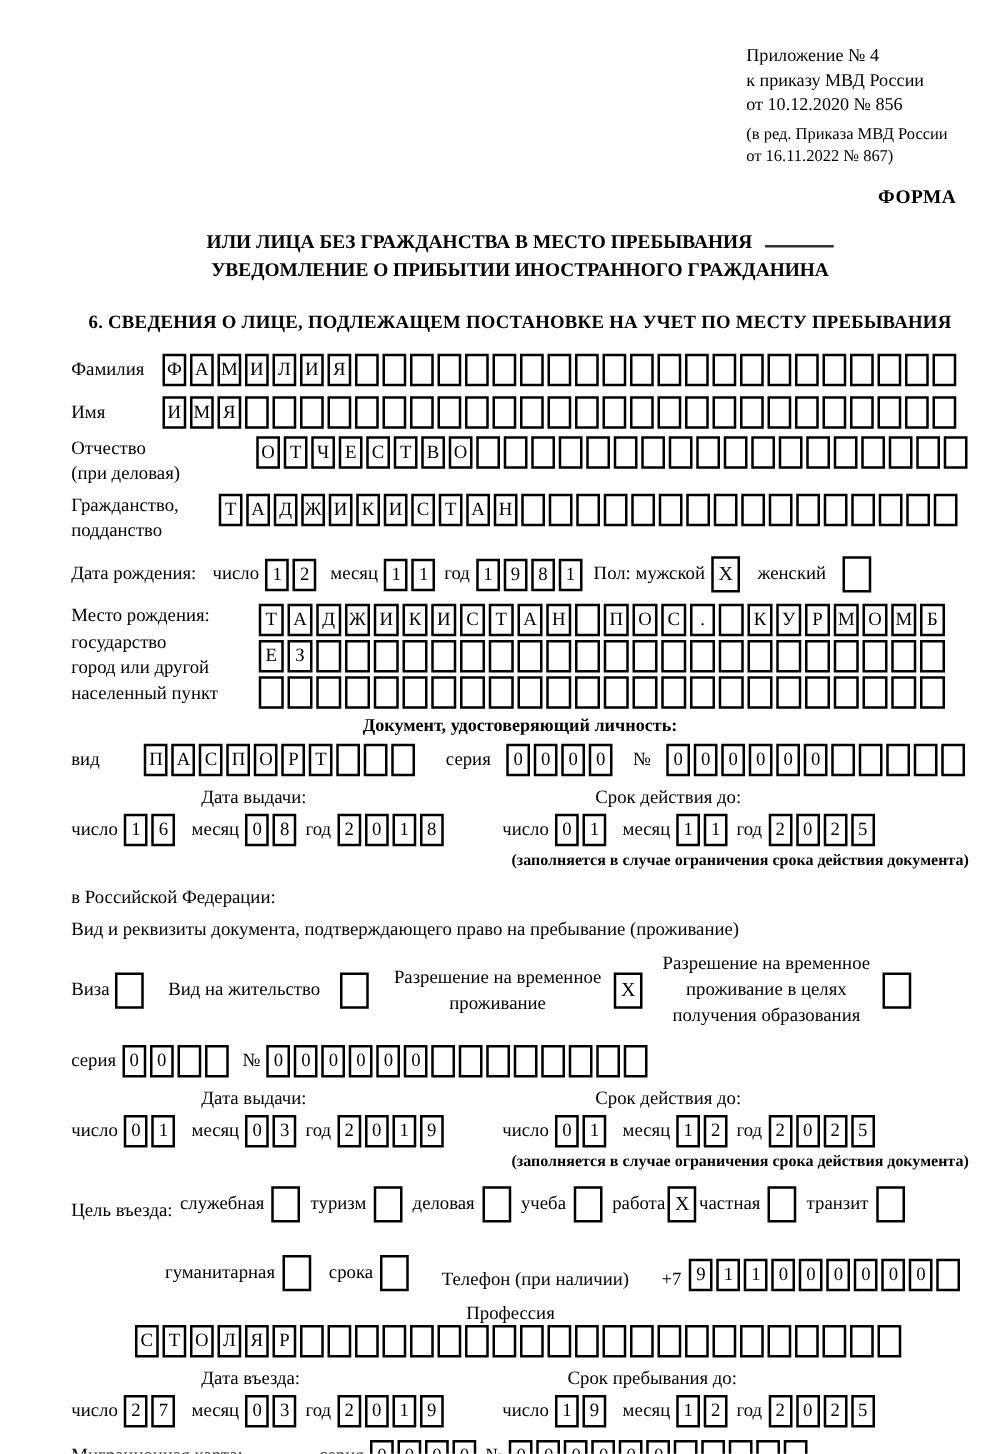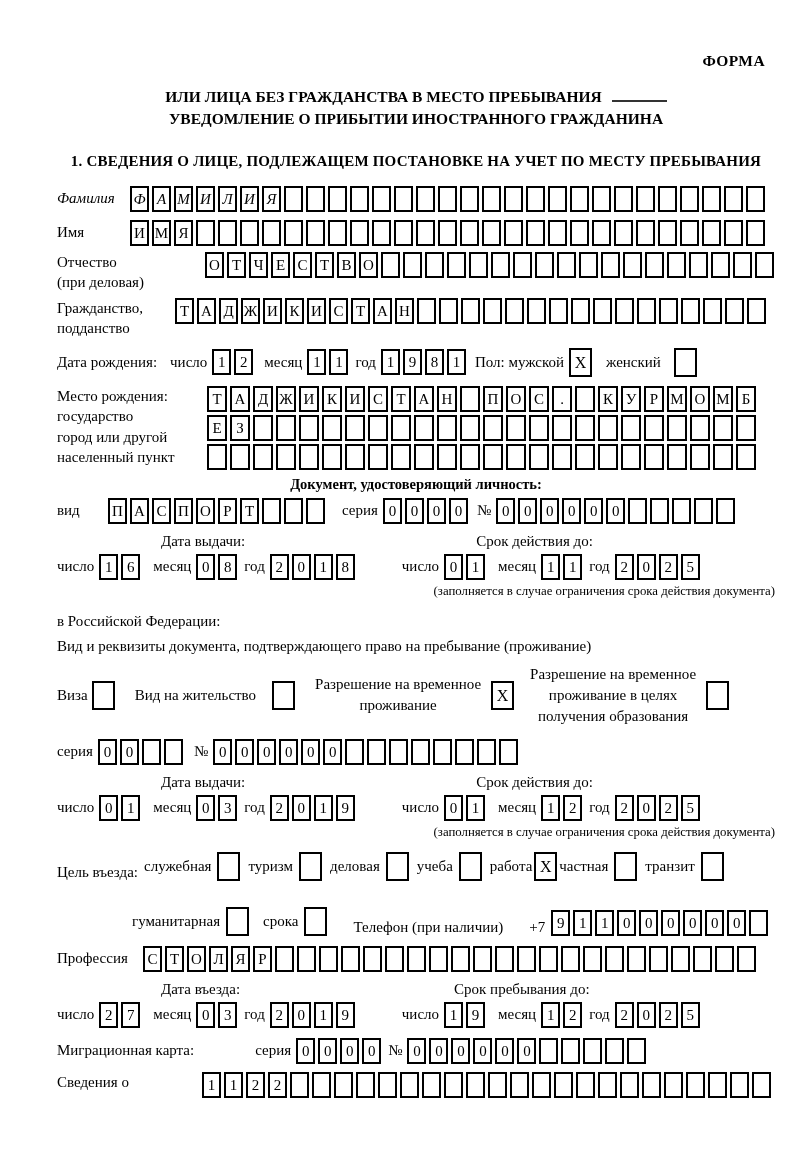--- a/index.html
+++ b/index.html
@@ -33,49 +33,56 @@
   .ml4{margin-left:4px;} .ml6{margin-left:6px;} .ml8{margin-left:8px;} .ml10{margin-left:10px;}
   .ml14{margin-left:14px;} .ml16{margin-left:16px;} .ml20{margin-left:20px;} .ml26{margin-left:26px;}
 
   .dt-row{display:flex;font-size:15px;margin-top:9px;}
   .dt1{margin-left:104px;}
   .dt2{margin-left:231px;}
   .dt2b{margin-left:214px;}
   .d-row{display:flex;align-items:center;margin-top:4px;}
   .dgroup{display:flex;align-items:center;}
   .dgroup2{margin-left:44px;}
-  .note{text-align:right;font-size:12.8px;margin-top:4px;}
+  .note{text-align:right;font-size:12.8px;margin-top:4px;font-weight:bold;}
 
   .intro{font-size:15px;margin-top:10px;line-height:1.7;}
   .opt-row{display:flex;align-items:center;margin-top:4px;font-size:15px;}
   .opt-center{text-align:center;line-height:21px;}
 
   .purpose-row{display:flex;align-items:flex-end;margin-top:12px;font-size:15px;}
   .pair{display:flex;align-items:center;}
   .pair .checkbox{margin-left:6px;}
 
   .rep-wrap{display:flex;align-items:flex-start;margin-top:8px;}
   .rep-labels{width:145px;font-size:15px;line-height:21.5px;flex:none;}
   .rep-cells .cells{margin-bottom:6px;}
 </style>
 </head>
 <body>
 
 <div class="page">
 
+  <div class="appendix">
+    <div>Приложение № 4</div>
+    <div>к приказу МВД России</div>
+    <div>от 10.12.2020 № 856</div>
+    <div class="rev rev-first">(в ред. Приказа МВД России</div>
+    <div class="rev">от 16.11.2022 № 867)</div>
+  </div>
   <div class="forma">ФОРМА</div>
 
   <div class="title">
     <div><span>ИЛИ ЛИЦА БЕЗ ГРАЖДАНСТВА В МЕСТО ПРЕБЫВАНИЯ</span><span class="uline"></span></div>
     <div>УВЕДОМЛЕНИЕ О ПРИБЫТИИ ИНОСТРАННОГО ГРАЖДАНИНА</div>
   </div>
 
-  <div class="section-title">1. СВЕДЕНИЯ О ЛИЦЕ, ПОДЛЕЖАЩЕМ ПОСТАНОВКЕ НА УЧЕТ ПО МЕСТУ ПРЕБЫВАНИЯ</div>
-
-  <div class="row" style="margin-top:16px;font-style:italic;">
+  <div class="section-title">6. СВЕДЕНИЯ О ЛИЦЕ, ПОДЛЕЖАЩЕМ ПОСТАНОВКЕ НА УЧЕТ ПО МЕСТУ ПРЕБЫВАНИЯ</div>
+
+  <div class="row" style="margin-top:16px;">
     <span class="lbl w73">Фамилия</span>
     <span class="cells">
         <span class="cell">Ф</span>
         <span class="cell">А</span>
         <span class="cell">М</span>
         <span class="cell">И</span>
         <span class="cell">Л</span>
         <span class="cell">И</span>
         <span class="cell">Я</span>
         <span class="cell"></span>
@@ -318,21 +325,21 @@
           <span class="cell"></span>
           <span class="cell"></span>
           <span class="cell"></span>
           <span class="cell"></span>
         </div>
     </span>
   </div>
 
   <div style="text-align:center;font-weight:bold;font-size:14.5px;margin-top:6px;">Документ, удостоверяющий личность:</div>
 
-  <div class="row" style="margin-top:5px;">
+  <div class="row" style="margin-top:5px;justify-content:space-between;">
     <span class="dlabel" style="width:46px;">вид</span>
     <span class="cells">
         <span class="cell">П</span>
         <span class="cell">А</span>
         <span class="cell">С</span>
         <span class="cell">П</span>
         <span class="cell">О</span>
         <span class="cell">Р</span>
         <span class="cell">Т</span>
         <span class="cell"></span>
@@ -554,21 +561,21 @@
         <span class="cell">0</span>
         <span class="cell">0</span>
         <span class="cell">0</span>
         <span class="cell">0</span>
         <span class="cell">0</span>
         <span class="cell">0</span>
         <span class="cell"></span>
       </span>
   </div>
 
-  <div class="row" style="margin-top:10px;">
+  <div class="row" style="margin-top:10px;flex-direction:column;">
     <span class="lbl" style="width:86px;">Профессия</span>
     <span class="cells">
         <span class="cell">С</span>
         <span class="cell">Т</span>
         <span class="cell">О</span>
         <span class="cell">Л</span>
         <span class="cell">Я</span>
         <span class="cell">Р</span>
         <span class="cell"></span>
         <span class="cell"></span>

